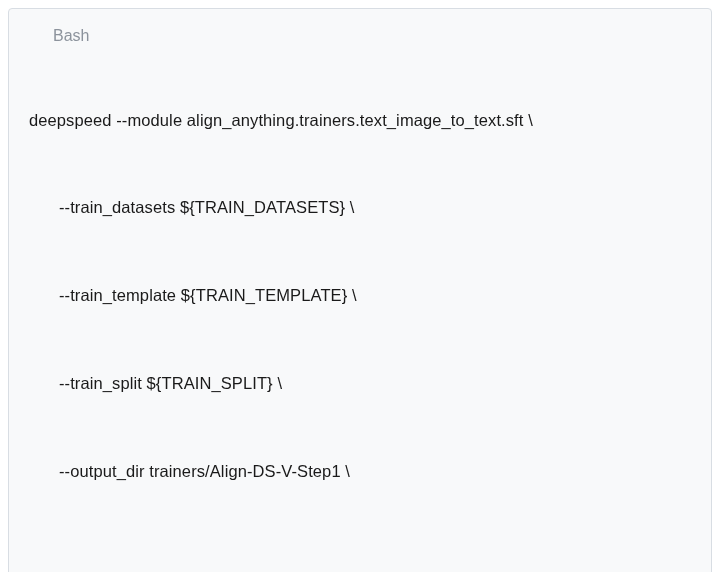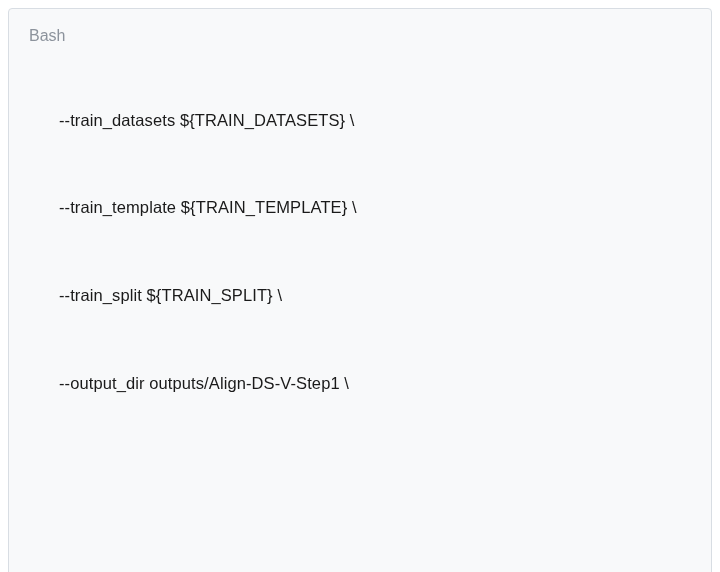--- a/index.html
+++ b/index.html
@@ -18,20 +18,21 @@
       border: 1px solid #d8dde3;
       border-radius: 4px;
       padding: 18px 20px 30px 20px;
       width: 100%;
     }
     .code-label {
       color: #8c939c;
       font-size: 16px;
       font-weight: 400;
       margin-bottom: 18px;
+      margin-left: 24px;
     }
     .code-content {
       color: #1a1a1a;
       font-size: 16.5px;
       line-height: 1.38;
       white-space: pre;
       font-family: -apple-system, BlinkMacSystemFont, "Segoe UI", "Helvetica Neue", Arial, sans-serif;
       letter-spacing: 0.1px;
     }
     .code-line {
@@ -44,24 +45,25 @@
     .indent {
       padding-left: 30px;
     }
   </style>
 </head>
 <body>
 
 <div class="code-block">
   <div class="code-label">Bash</div>
   <div class="code-content">
+    <span class="code-line">deepspeed --module align_anything.trainers.text_image_to_text.sft \</span>
     <span class="code-line indent">--train_datasets ${TRAIN_DATASETS} \</span>
     <span class="code-line indent">--train_template ${TRAIN_TEMPLATE} \</span>
     <span class="code-line indent">--train_split ${TRAIN_SPLIT} \</span>
-    <span class="code-line indent">--output_dir outputs/Align-DS-V-Step1 \</span>
+    <span class="code-line indent">--output_dir trainers/Align-DS-V-Step1 \</span>
     
     
     
     
     
     
   </div>
 </div>
 
 </body></html>

